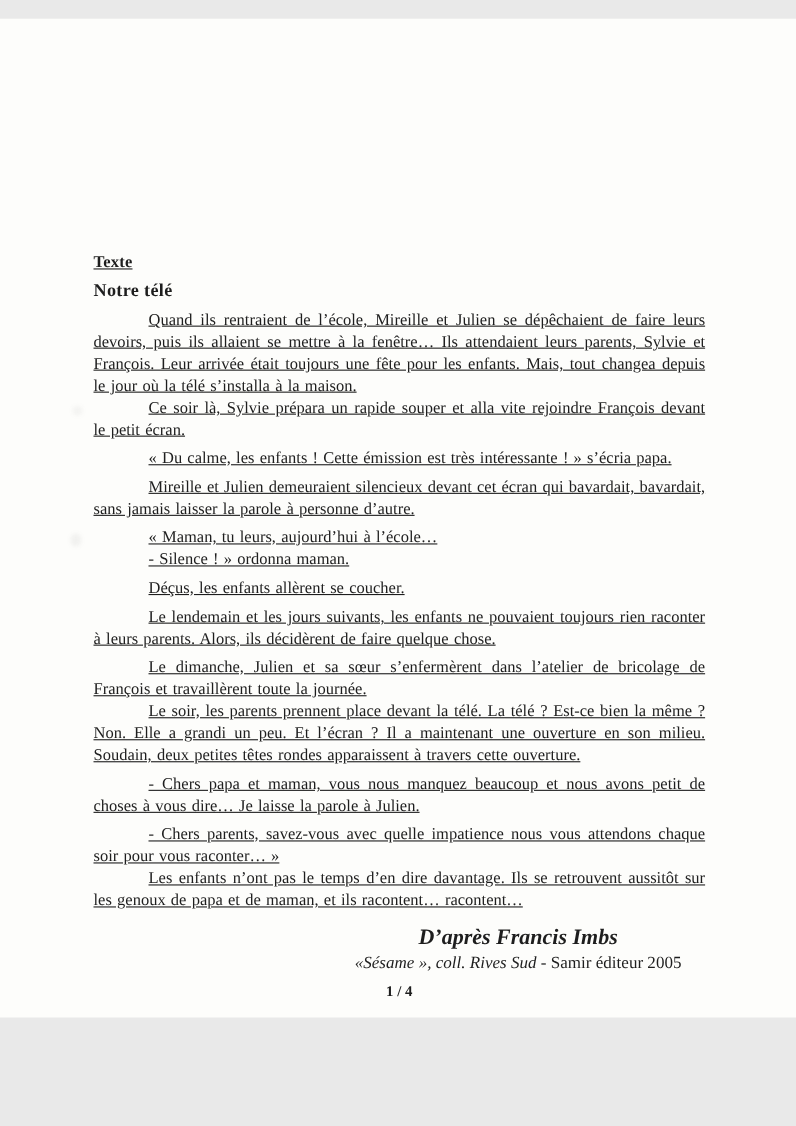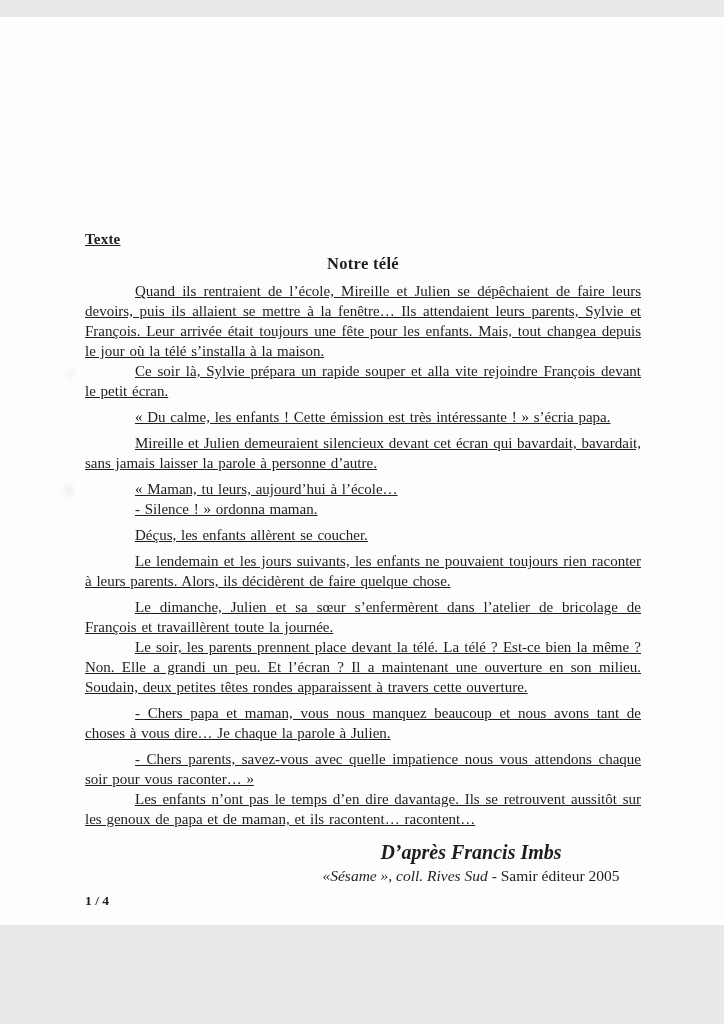--- a/index.html
+++ b/index.html
@@ -26,21 +26,20 @@
     line-height: 20px;
   }
   .doc-label {
     display: inline-block;
     font-weight: bold;
     text-decoration: underline;
     font-size: 15px;
     letter-spacing: 0.2px;
   }
   .doc-title {
-    text-align: center;
     font-weight: bold;
     font-size: 16.5px;
     margin: 5px 0 7px 0;
     letter-spacing: 0.3px;
   }
   .paragraphs p {
     margin: 0;
     text-align: justify;
     text-indent: 50px;
     word-spacing: 1px;
@@ -68,20 +67,21 @@
     margin-top: 2px;
     font-size: 15.5px;
     line-height: 21px;
   }
   .attr-source .normal {
     font-style: normal;
   }
   .page-number {
     margin-top: 5px;
     width: 556px;
+    text-align: center;
     font-weight: bold;
     font-size: 13.5px;
   }
   
   .smudge {
     position: absolute;
     border-radius: 50%;
     background: rgba(90, 90, 90, 0.10);
     filter: blur(2px);
   }
@@ -104,21 +104,21 @@
         <p><span>Quand ils rentraient de l’école, Mireille et Julien se dépêchaient de faire leurs devoirs, puis ils allaient se mettre à la fenêtre… Ils attendaient leurs parents, Sylvie et François. Leur arrivée était toujours une fête pour les enfants. Mais, tout changea depuis le jour où la télé s’installa à la maison.</span></p>
         <p><span>Ce soir là, Sylvie prépara un rapide souper et alla vite rejoindre François devant le petit écran.</span></p>
         <p class="gap"><span>« Du calme, les enfants ! Cette émission est très intéressante ! » s’écria papa.</span></p>
         <p class="gap"><span>Mireille et Julien demeuraient silencieux devant cet écran qui bavardait, bavardait, sans jamais laisser la parole à personne d’autre.</span></p>
         <p class="gap"><span>« Maman, tu leurs, aujourd’hui à l’école…</span></p>
         <p><span>- Silence ! » ordonna maman.</span></p>
         <p class="gap"><span>Déçus, les enfants allèrent se coucher.</span></p>
         <p class="gap"><span>Le lendemain et les jours suivants, les enfants ne pouvaient toujours rien raconter à leurs parents. Alors, ils décidèrent de faire quelque chose.</span></p>
         <p class="gap"><span>Le dimanche, Julien et sa sœur s’enfermèrent dans l’atelier de bricolage de François et travaillèrent toute la journée.</span></p>
         <p><span>Le soir, les parents prennent place devant la télé. La télé ? Est-ce bien la même ? Non. Elle a grandi un peu. Et l’écran ? Il a maintenant une ouverture en son milieu. Soudain, deux petites têtes rondes apparaissent à travers cette ouverture.</span></p>
-        <p class="gap"><span>- Chers papa et maman, vous nous manquez beaucoup et nous avons tant de choses à vous dire… Je chaque la parole à Julien.</span></p>
+        <p class="gap"><span>- Chers papa et maman, vous nous manquez beaucoup et nous avons petit de choses à vous dire… Je laisse la parole à Julien.</span></p>
         <p class="gap"><span>- Chers parents, savez-vous avec quelle impatience nous vous attendons chaque soir pour vous raconter… »</span></p>
         <p><span>Les enfants n’ont pas le temps d’en dire davantage. Ils se retrouvent aussitôt sur les genoux de papa et de maman, et ils racontent… racontent…</span></p>
       </div>
 
     <div class="attribution">
       <div class="attr-author">D’après Francis Imbs</div>
       <div class="attr-source">
         <span class="italic">«Sésame », coll. Rives Sud -</span><span class="normal"> Samir éditeur 2005</span>
       </div>
     </div>

